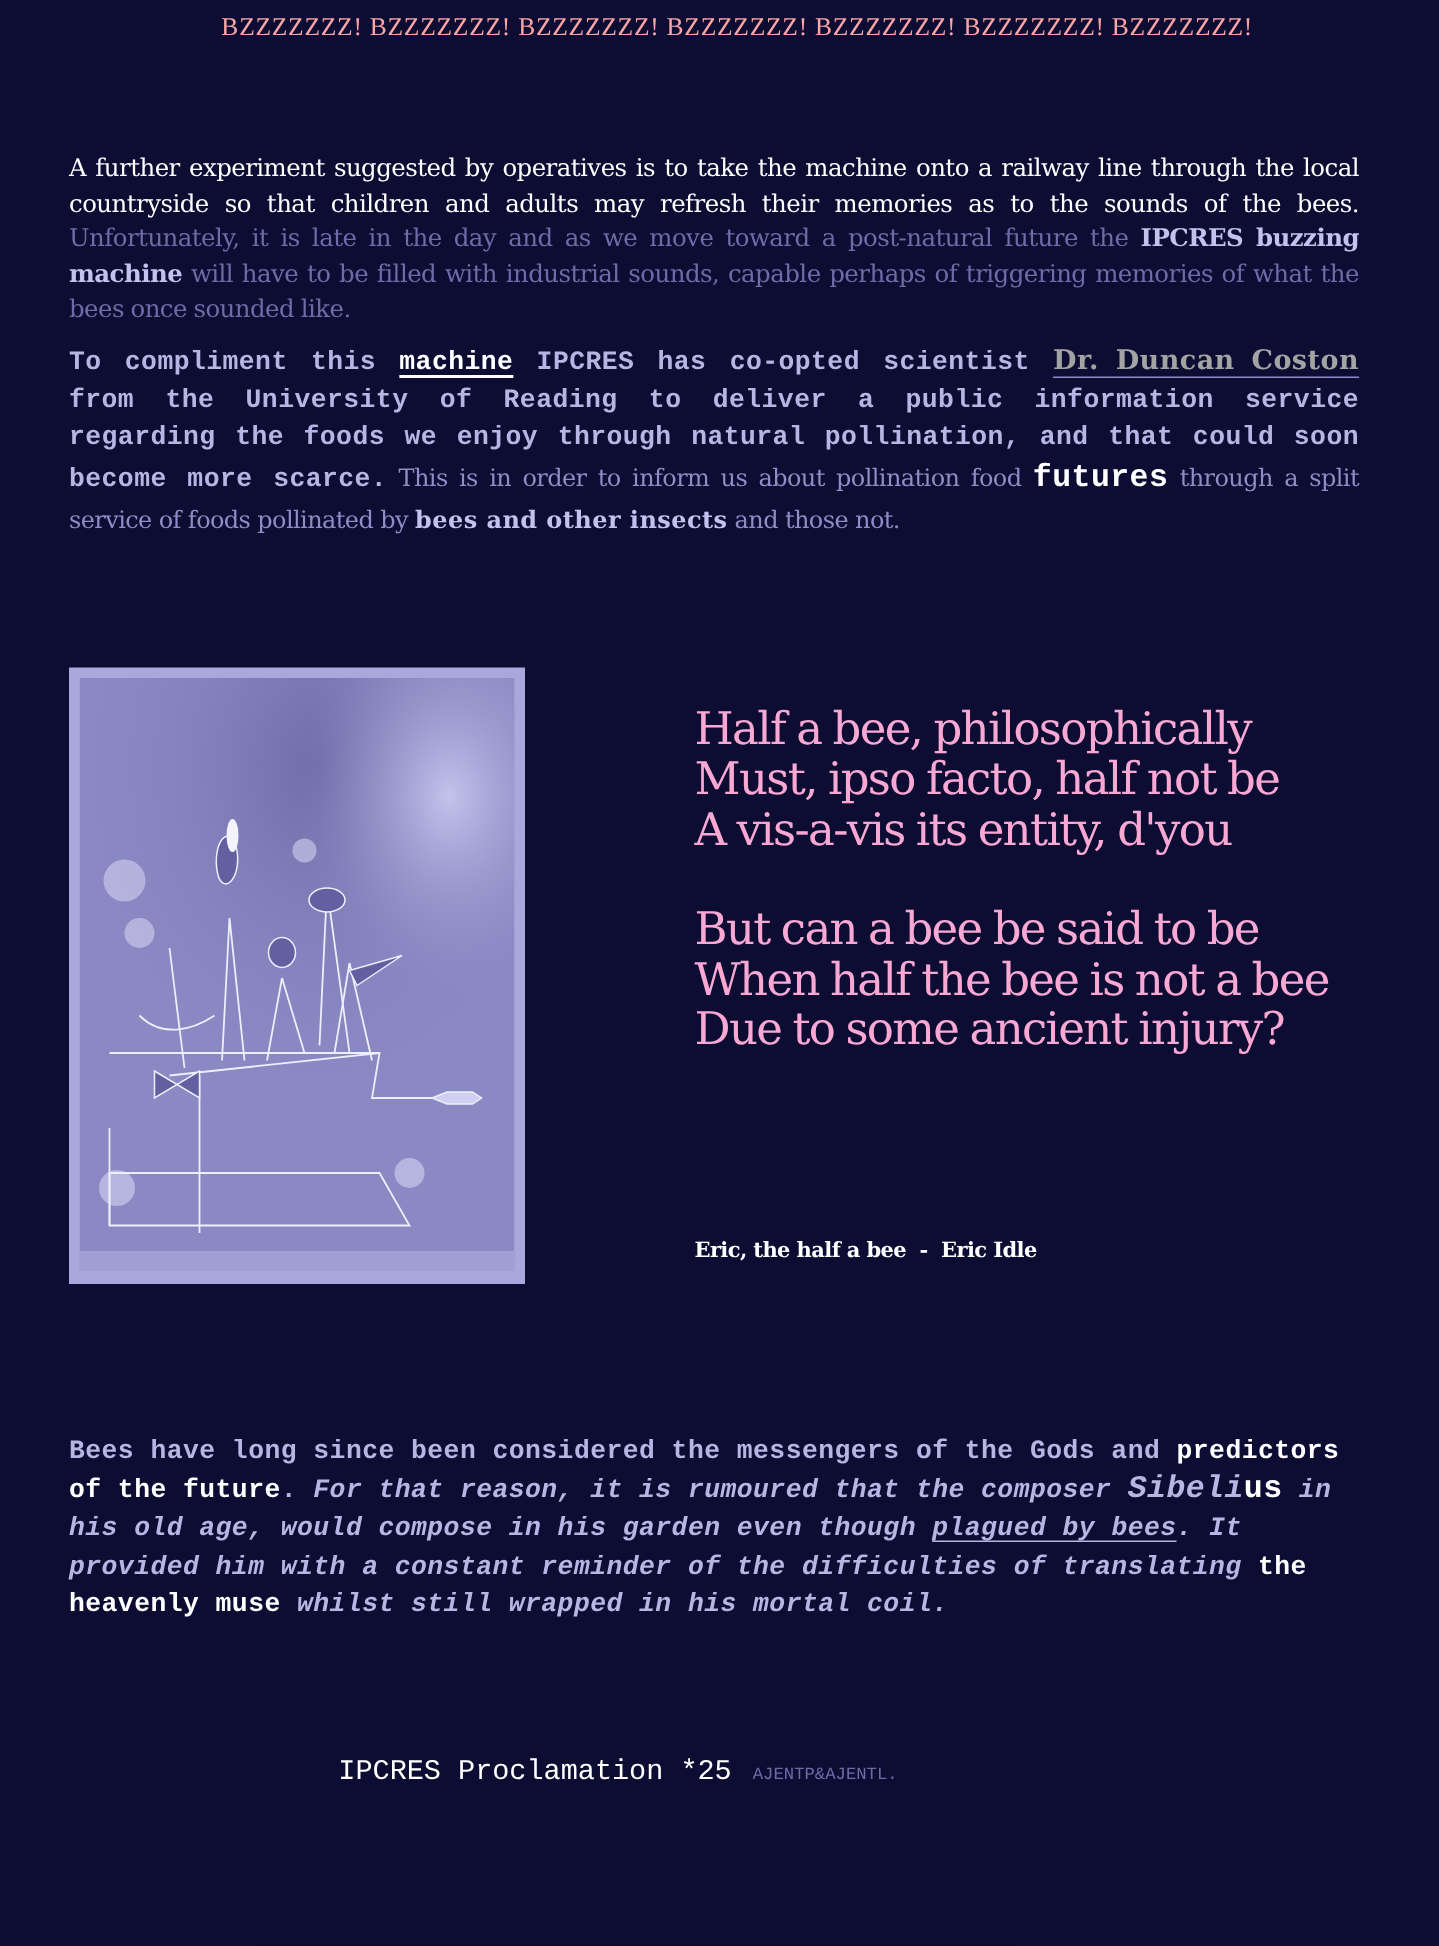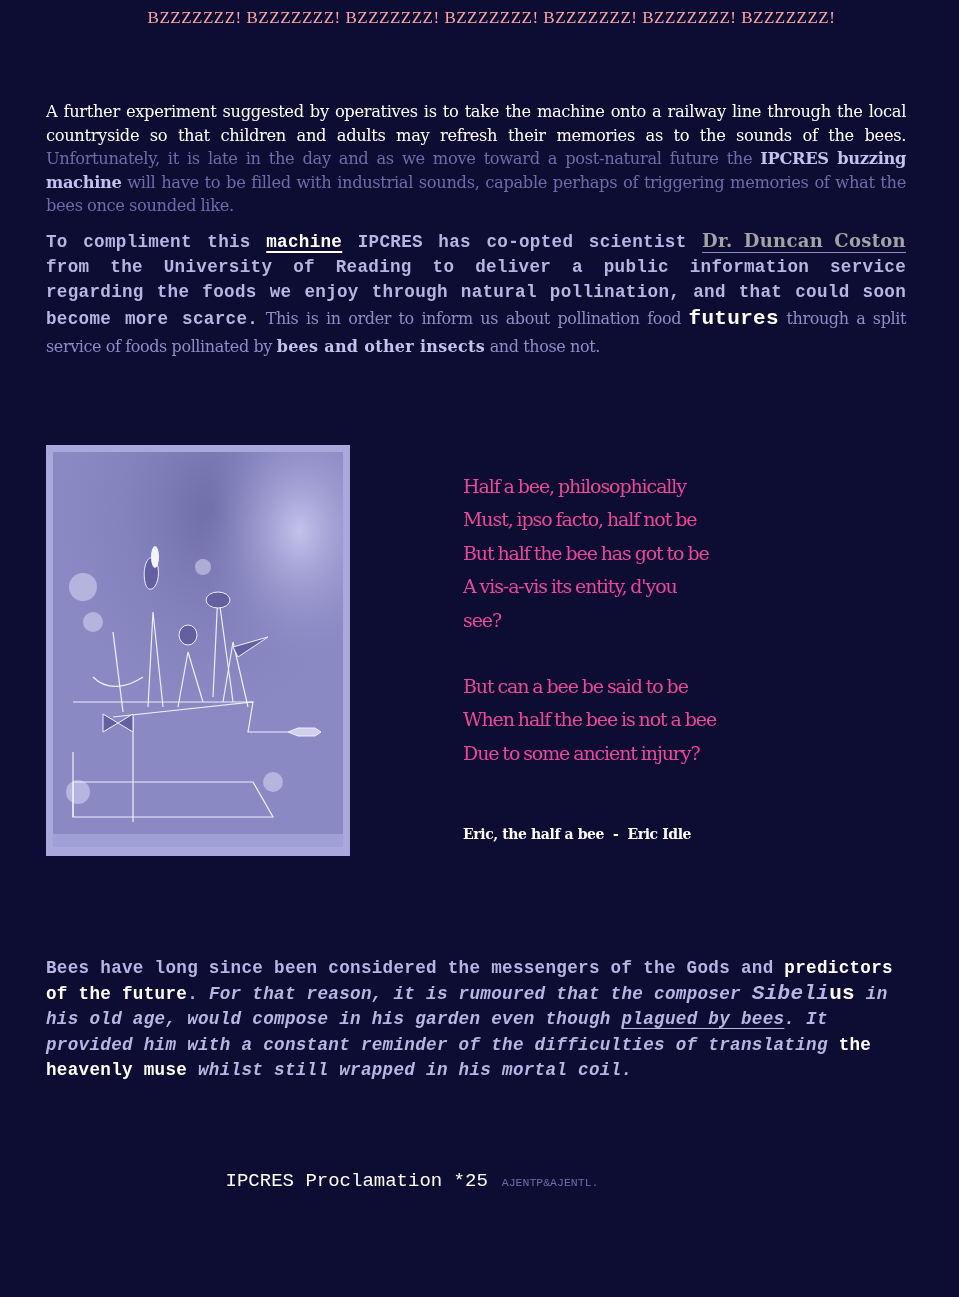--- a/index.html
+++ b/index.html
@@ -90,23 +90,23 @@
       background: #a9a8dc;
       box-sizing: border-box;
       padding: 7px 7px 9px 7px;
     }
     .artwork svg { display: block; width: 100%; height: 100%; }
     .poem {
       position: absolute;
       left: 463px; top: 470px; width: 460px;
       font-family: "DejaVu Serif", serif;
       font-weight: 300;
-      font-size: 19px;
+      font-size: 30px;
       line-height: 33.4px;
-      color: #ec4899;
+      color: #f9a8d4;
       letter-spacing: -1.1px;
       word-spacing: -1px;
     }
     .poem .stanza { margin: 0 0 33px 0; }
     .poem .line { display: block; white-space: nowrap; }
     .attribution {
       position: absolute;
       left: 463px; top: 826px;
       font-family: "DejaVu Serif", serif;
       font-weight: bold;
@@ -207,23 +207,21 @@
     <ellipse cx="102" cy="105" rx="4" ry="11" fill="#f3f3fd"></ellipse>
     <path d="M235 280 L245 276 L262 276 L268 280 L262 284 L245 284 Z" fill="#d0cff1" stroke="#eeeefb"></path>
     <rect x="0" y="382" width="290" height="13" fill="#a09fd6"></rect>
   </svg>
 </div>
 
 <div class="poem">
   <div class="stanza">
     <span class="line">Half a bee, philosophically</span>
     <span class="line">Must, ipso facto, half not be</span>
-    <span class="line">But half the bee has got to be</span>
     <span class="line">A vis-a-vis its entity, d'you</span>
-    <span class="line">see?</span>
   </div>
   <div class="stanza">
     <span class="line">But can a bee be said to be</span>
     <span class="line">When half the bee is not a bee</span>
     <span class="line">Due to some ancient injury?</span>
   </div>
 </div>
 
 <div class="attribution">Eric, the half a bee  -  Eric Idle</div>
 

